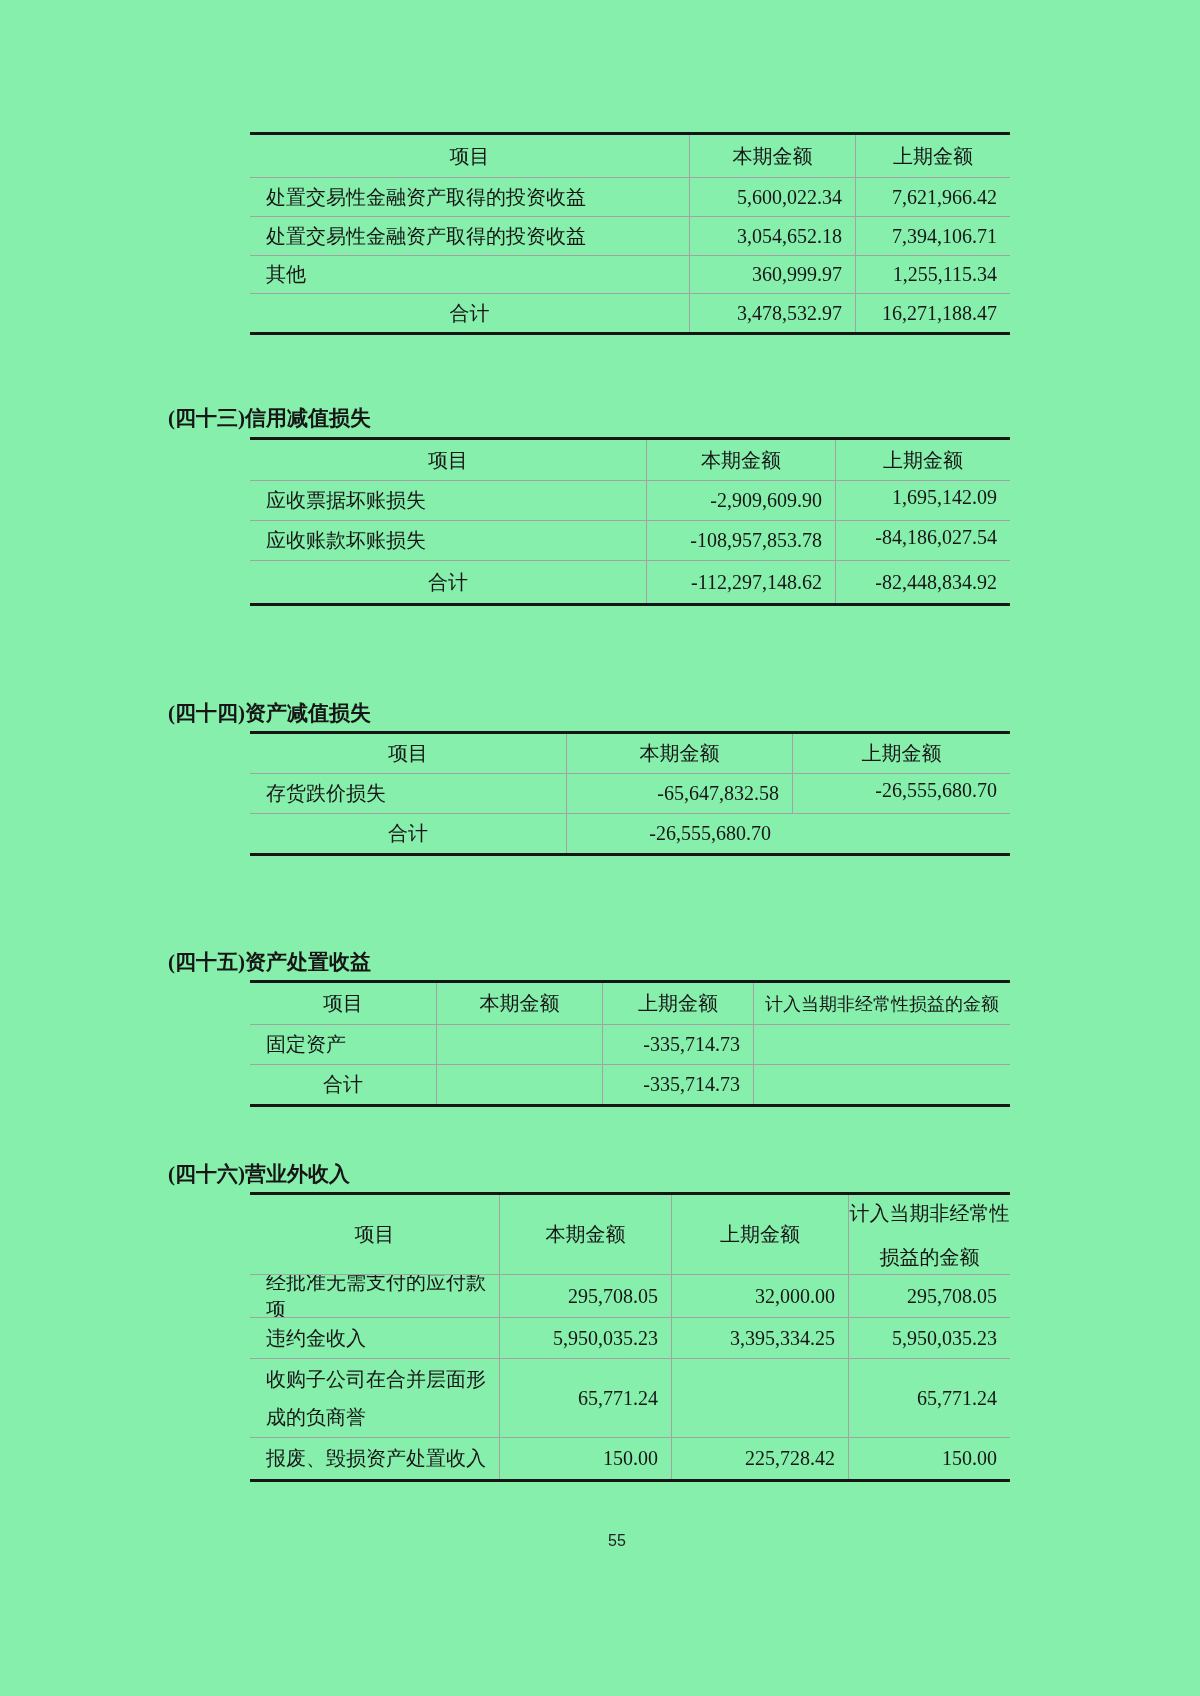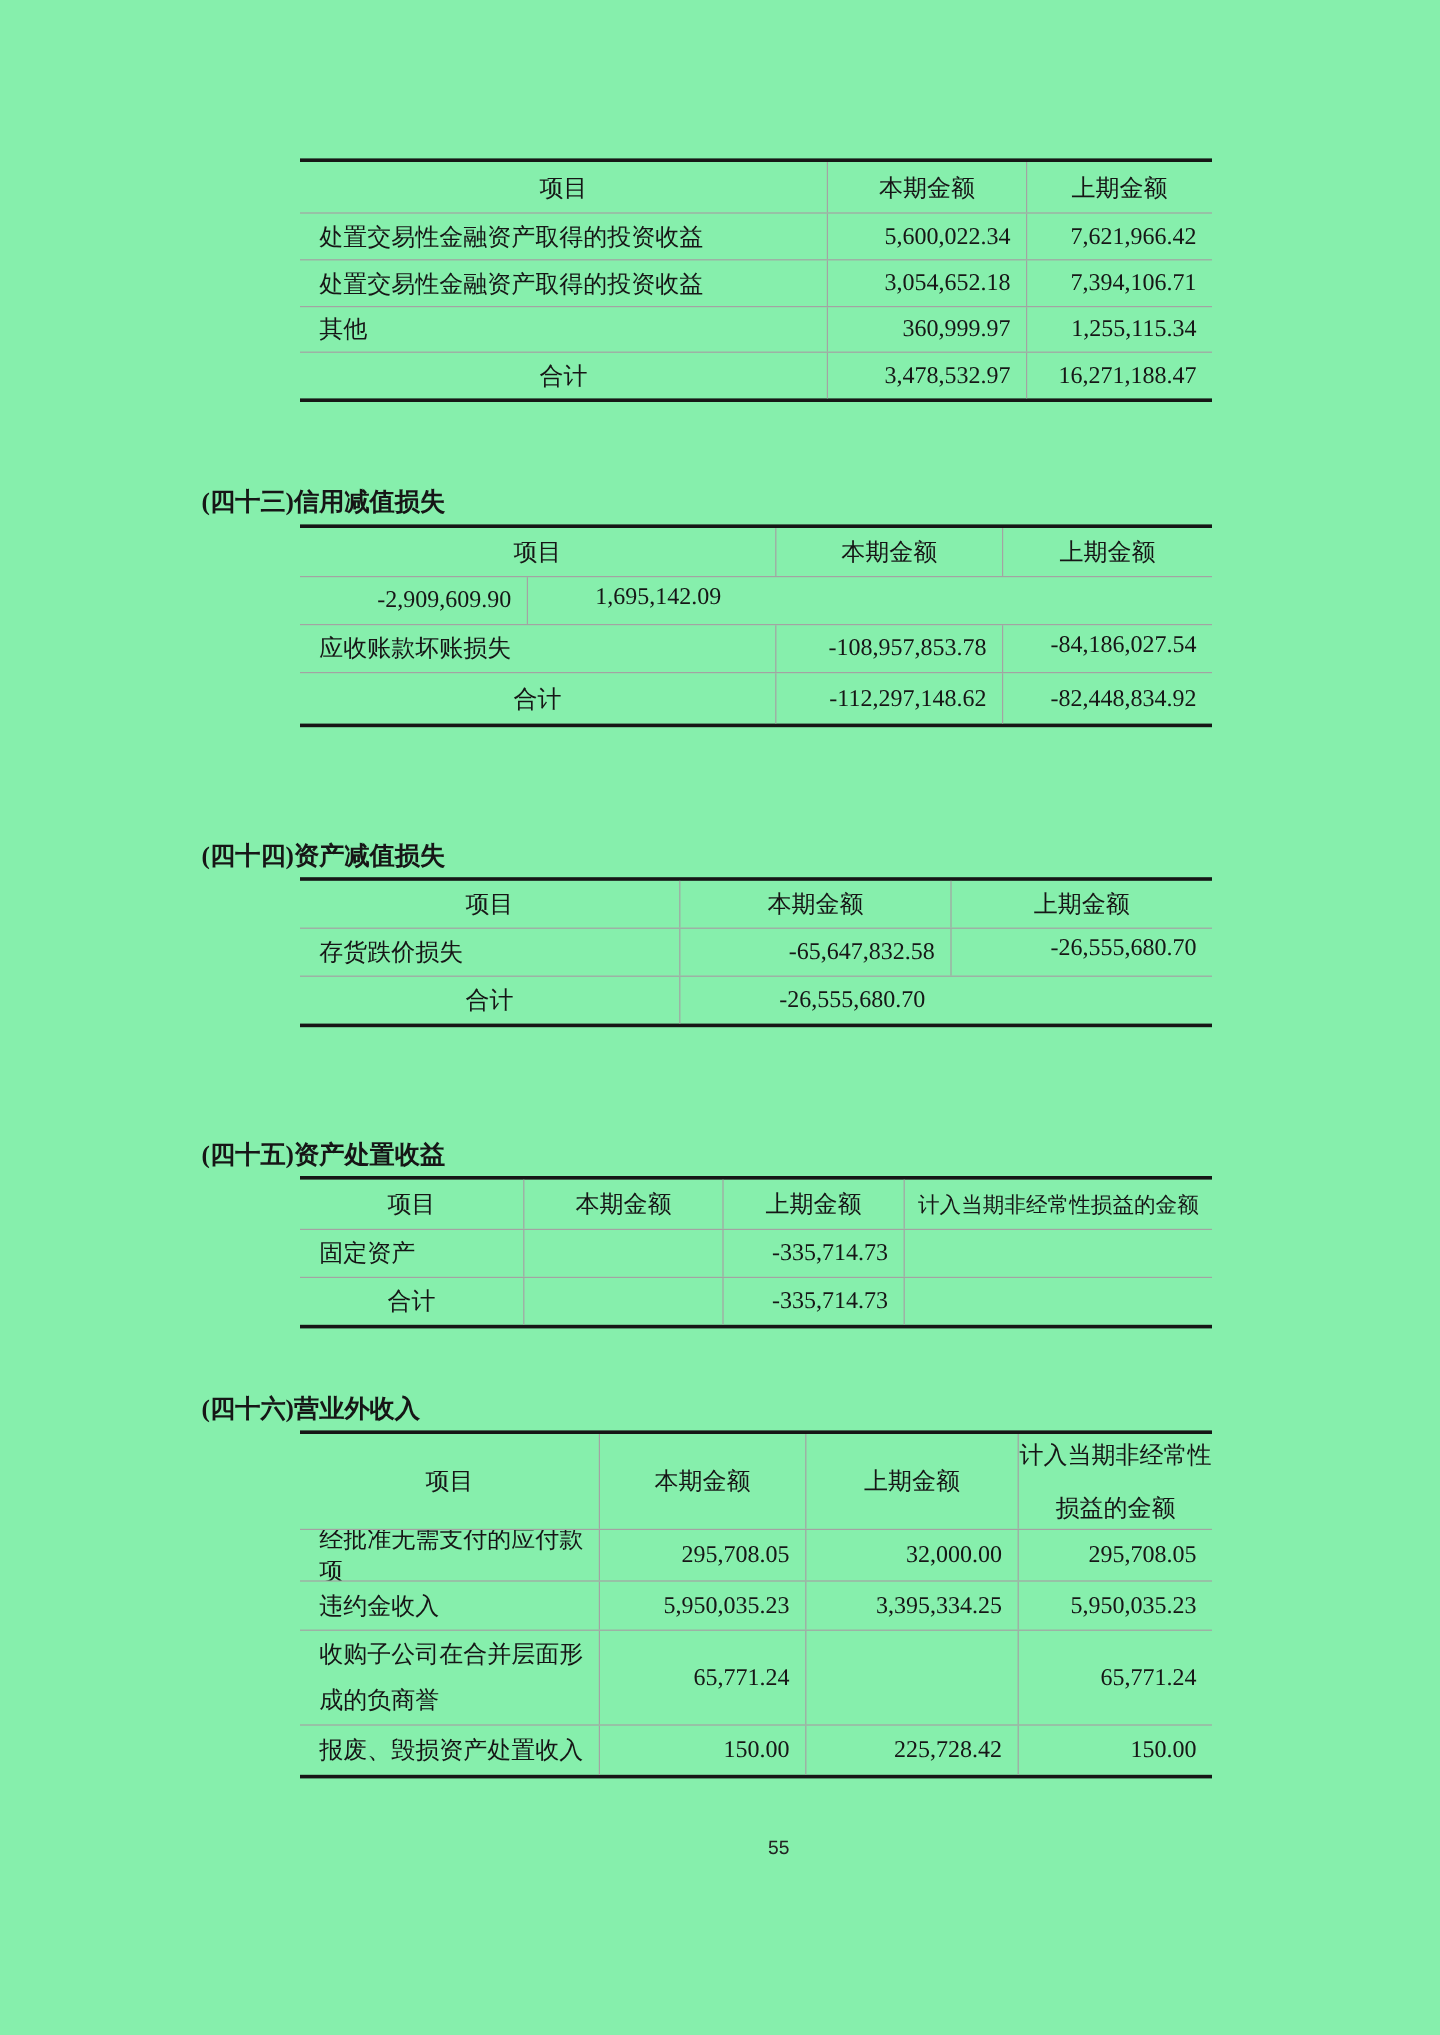--- a/index.html
+++ b/index.html
@@ -44,21 +44,21 @@
   .wrap2 { line-height:38px; }
   .hdr-2line { line-height:44px; width:162px; }
   .hdr-small { font-size:18px; white-space:nowrap; }
   
   .t42 .c1{width:439px}.t42 .c2{width:166px}.t42 .c3{width:155px}
   .t43 .c1{width:396px}.t43 .c2{width:189px}.t43 .c3{width:175px}
   .t44 .c1{width:316px}.t44 .c2{width:226px}.t44 .c3{width:218px}
   .t45 .c1{width:186px}.t45 .c2{width:166px}.t45 .c3{width:151px}.t45 .c4{width:257px}
   .t46 .c1{width:249px}.t46 .c2{width:172px}.t46 .c3{width:177px}.t46 .c4{width:162px}
   .page-number {
-    position:absolute; left:640px; top:1532px;
+    position:absolute; left:608px; top:1532px;
     font-family:"Liberation Sans","DejaVu Sans",sans-serif;
     font-size:16px; color:#222;
   }
 </style>
 </head>
 <body>
 
 <div class="page">
 
   <div class="fin-table topline t42" style="top:132px">
@@ -91,20 +91,21 @@
 
   <h2 class="sec-title" style="top:402px">(四十三)信用减值损失</h2>
   <div class="rule" style="top:437px"></div>
   <div class="fin-table t43" style="top:440px">
     <div class="row header" style="height:40px">
       <div class="cell c1">项目</div>
       <div class="cell c2">本期金额</div>
       <div class="cell c3">上期金额</div>
     </div>
     <div class="row" style="height:40px">
+      <div class="cell c1 c-item">应收票据坏账损失</div>
       <div class="cell c2 c-num">-2,909,609.90</div>
       <div class="cell c3 c-num nudge-up">1,695,142.09</div>
     </div>
     <div class="row" style="height:40px">
       <div class="cell c1 c-item">应收账款坏账损失</div>
       <div class="cell c2 c-num">-108,957,853.78</div>
       <div class="cell c3 c-num nudge-up">-84,186,027.54</div>
     </div>
     <div class="row" style="height:43px">
       <div class="cell c1 c-center">合计</div>

